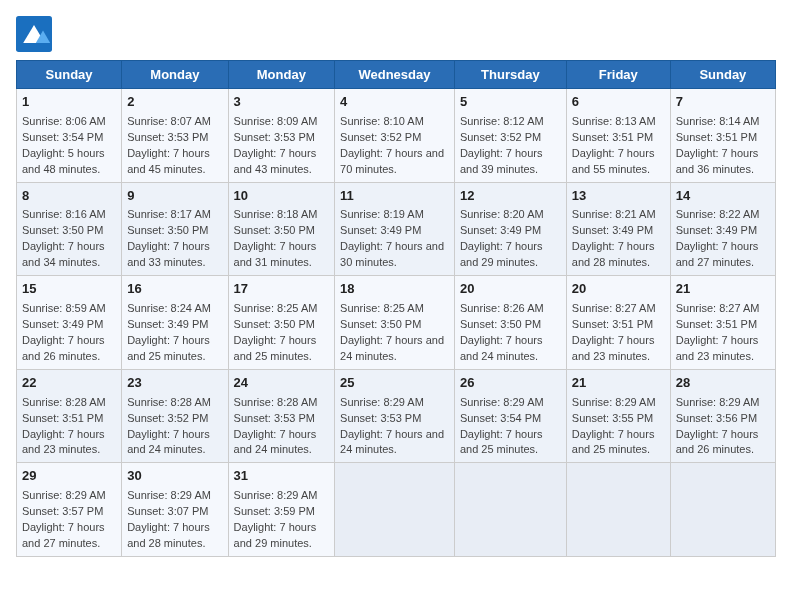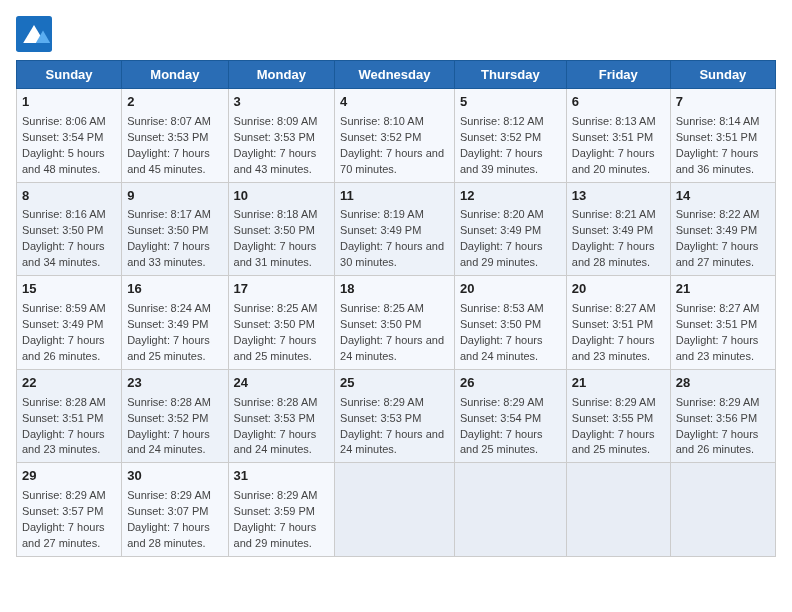--- a/index.html
+++ b/index.html
@@ -117,38 +117,38 @@
         <th>Sunday</th>
       </tr>
   </thead>
   <tbody id="calendar-body">
       <tr>
         <td><span class="day-num">1</span><span>Sunrise: 8:06 AM</span><br><span>Sunset: 3:54 PM</span><br><span>Daylight: 5 hours and 48 minutes.</span></td>
         <td><span class="day-num">2</span><span>Sunrise: 8:07 AM</span><br><span>Sunset: 3:53 PM</span><br><span>Daylight: 7 hours and 45 minutes.</span></td>
         <td><span class="day-num">3</span><span>Sunrise: 8:09 AM</span><br><span>Sunset: 3:53 PM</span><br><span>Daylight: 7 hours and 43 minutes.</span></td>
         <td><span class="day-num">4</span><span>Sunrise: 8:10 AM</span><br><span>Sunset: 3:52 PM</span><br><span>Daylight: 7 hours and 70 minutes.</span></td>
         <td><span class="day-num">5</span><span>Sunrise: 8:12 AM</span><br><span>Sunset: 3:52 PM</span><br><span>Daylight: 7 hours and 39 minutes.</span></td>
-        <td><span class="day-num">6</span><span>Sunrise: 8:13 AM</span><br><span>Sunset: 3:51 PM</span><br><span>Daylight: 7 hours and 20 minutes.</span></td>
+        <td><span class="day-num">6</span><span>Sunrise: 8:13 AM</span><br><span>Sunset: 3:51 PM</span><br><span>Daylight: 7 hours and 55 minutes.</span></td>
         <td><span class="day-num">7</span><span>Sunrise: 8:14 AM</span><br><span>Sunset: 3:51 PM</span><br><span>Daylight: 7 hours and 36 minutes.</span></td>
       </tr>
       <tr>
         <td><span class="day-num">8</span><span>Sunrise: 8:16 AM</span><br><span>Sunset: 3:50 PM</span><br><span>Daylight: 7 hours and 34 minutes.</span></td>
         <td><span class="day-num">9</span><span>Sunrise: 8:17 AM</span><br><span>Sunset: 3:50 PM</span><br><span>Daylight: 7 hours and 33 minutes.</span></td>
         <td><span class="day-num">10</span><span>Sunrise: 8:18 AM</span><br><span>Sunset: 3:50 PM</span><br><span>Daylight: 7 hours and 31 minutes.</span></td>
         <td><span class="day-num">11</span><span>Sunrise: 8:19 AM</span><br><span>Sunset: 3:49 PM</span><br><span>Daylight: 7 hours and 30 minutes.</span></td>
         <td><span class="day-num">12</span><span>Sunrise: 8:20 AM</span><br><span>Sunset: 3:49 PM</span><br><span>Daylight: 7 hours and 29 minutes.</span></td>
         <td><span class="day-num">13</span><span>Sunrise: 8:21 AM</span><br><span>Sunset: 3:49 PM</span><br><span>Daylight: 7 hours and 28 minutes.</span></td>
         <td><span class="day-num">14</span><span>Sunrise: 8:22 AM</span><br><span>Sunset: 3:49 PM</span><br><span>Daylight: 7 hours and 27 minutes.</span></td>
       </tr>
       <tr>
         <td><span class="day-num">15</span><span>Sunrise: 8:59 AM</span><br><span>Sunset: 3:49 PM</span><br><span>Daylight: 7 hours and 26 minutes.</span></td>
         <td><span class="day-num">16</span><span>Sunrise: 8:24 AM</span><br><span>Sunset: 3:49 PM</span><br><span>Daylight: 7 hours and 25 minutes.</span></td>
         <td><span class="day-num">17</span><span>Sunrise: 8:25 AM</span><br><span>Sunset: 3:50 PM</span><br><span>Daylight: 7 hours and 25 minutes.</span></td>
         <td><span class="day-num">18</span><span>Sunrise: 8:25 AM</span><br><span>Sunset: 3:50 PM</span><br><span>Daylight: 7 hours and 24 minutes.</span></td>
-        <td><span class="day-num">20</span><span>Sunrise: 8:53 AM</span><br><span>Sunset: 3:50 PM</span><br><span>Daylight: 7 hours and 24 minutes.</span></td>
+        <td><span class="day-num">20</span><span>Sunrise: 8:26 AM</span><br><span>Sunset: 3:50 PM</span><br><span>Daylight: 7 hours and 24 minutes.</span></td>
         <td><span class="day-num">20</span><span>Sunrise: 8:27 AM</span><br><span>Sunset: 3:51 PM</span><br><span>Daylight: 7 hours and 23 minutes.</span></td>
         <td><span class="day-num">21</span><span>Sunrise: 8:27 AM</span><br><span>Sunset: 3:51 PM</span><br><span>Daylight: 7 hours and 23 minutes.</span></td>
       </tr>
       <tr>
         <td><span class="day-num">22</span><span>Sunrise: 8:28 AM</span><br><span>Sunset: 3:51 PM</span><br><span>Daylight: 7 hours and 23 minutes.</span></td>
         <td><span class="day-num">23</span><span>Sunrise: 8:28 AM</span><br><span>Sunset: 3:52 PM</span><br><span>Daylight: 7 hours and 24 minutes.</span></td>
         <td><span class="day-num">24</span><span>Sunrise: 8:28 AM</span><br><span>Sunset: 3:53 PM</span><br><span>Daylight: 7 hours and 24 minutes.</span></td>
         <td><span class="day-num">25</span><span>Sunrise: 8:29 AM</span><br><span>Sunset: 3:53 PM</span><br><span>Daylight: 7 hours and 24 minutes.</span></td>
         <td><span class="day-num">26</span><span>Sunrise: 8:29 AM</span><br><span>Sunset: 3:54 PM</span><br><span>Daylight: 7 hours and 25 minutes.</span></td>
         <td><span class="day-num">21</span><span>Sunrise: 8:29 AM</span><br><span>Sunset: 3:55 PM</span><br><span>Daylight: 7 hours and 25 minutes.</span></td>

